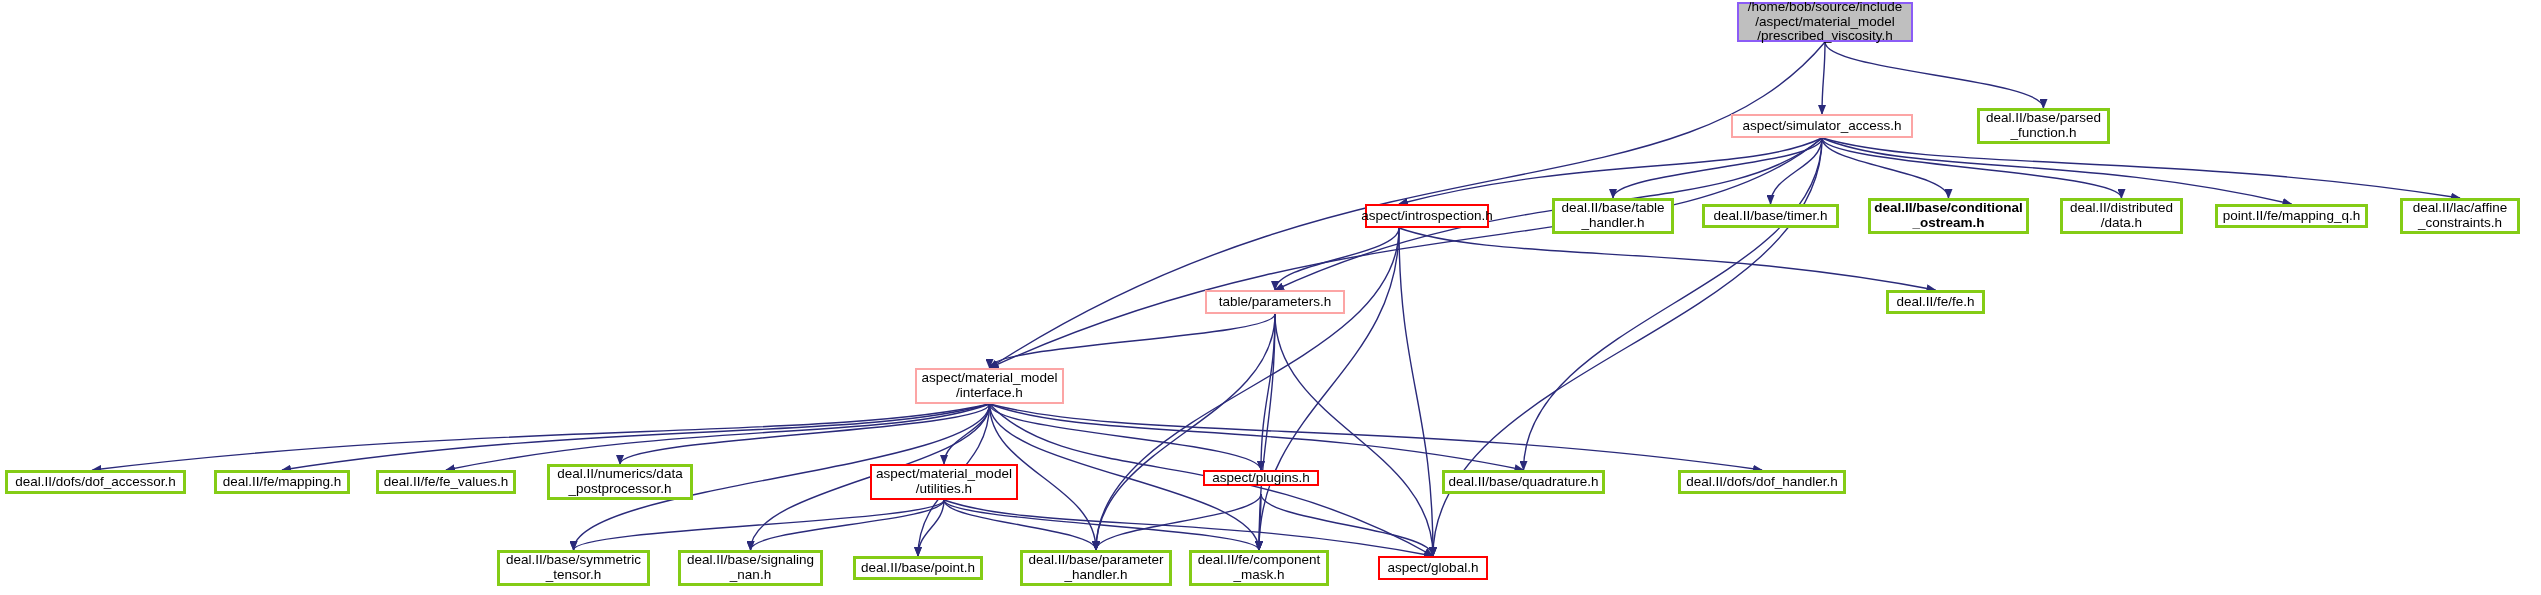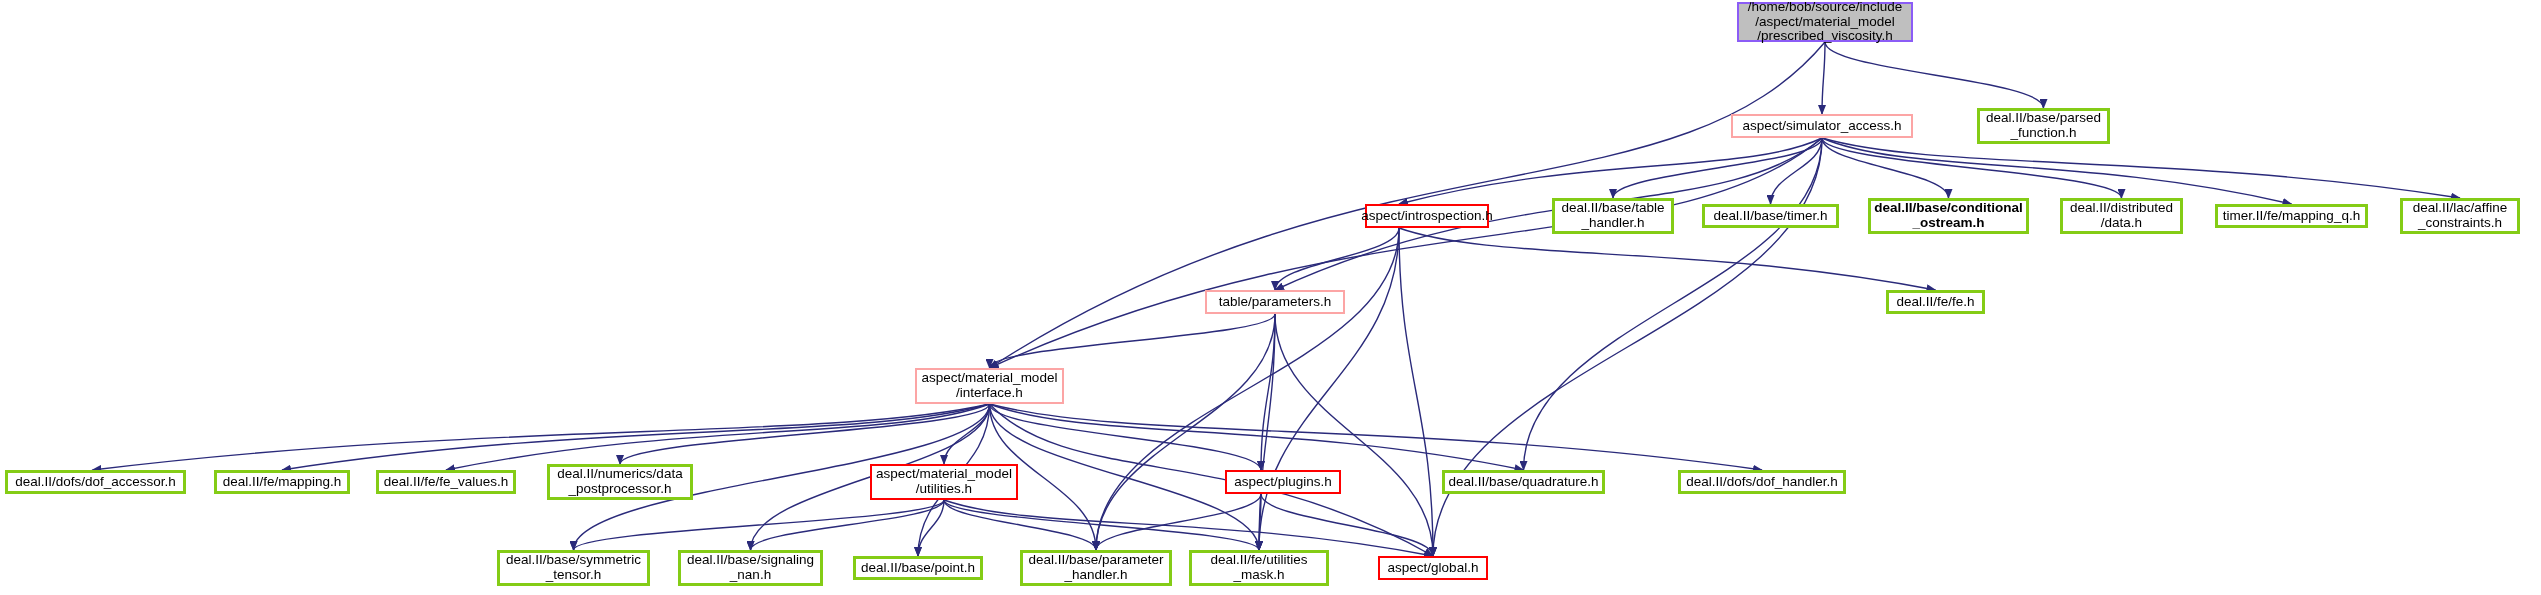--- a/index.html
+++ b/index.html
@@ -81,41 +81,41 @@
       <div class="node " style="left: 1977px; top: 108px; width: 133px; height: 36px;">deal.II/base/parsed
 _function.h</div>
       <div class="node red" style="left: 1325px; top: 204px; width: 124px; height: 24px; margin-left: 40px;">aspect/introspection.h</div>
       <div class="node " style="left: 1552px; top: 198px; width: 122px; height: 36px;">deal.II/base/table
 _handler.h</div>
       <div class="node " style="left: 1702px; top: 204px; width: 137px; height: 24px;">deal.II/base/timer.h</div>
       <div class="node " style="left: 1868px; top: 198px; width: 161px; height: 36px; font-weight: bold;">deal.II/base/conditional
 _ostream.h</div>
       <div class="node " style="left: 2060px; top: 198px; width: 123px; height: 36px;">deal.II/distributed
 /data.h</div>
-      <div class="node " style="left: 2215px; top: 204px; width: 153px; height: 24px;">timer.II/fe/mapping_q.h</div>
+      <div class="node " style="left: 2215px; top: 204px; width: 153px; height: 24px;">point.II/fe/mapping_q.h</div>
       <div class="node " style="left: 2400px; top: 198px; width: 120px; height: 36px;">deal.II/lac/affine
 _constraints.h</div>
       <div class="node black" style="left: 1205px; top: 290px; width: 140px; height: 24px;">table/parameters.h</div>
       <div class="node " style="left: 1886px; top: 290px; width: 99px; height: 24px; text-align: right;">deal.II/fe/fe.h</div>
       <div class="node black" style="left: 915px; top: 368px; width: 149px; height: 36px;">aspect/material_model
 /interface.h</div>
       <div class="node " style="left: 5px; top: 470px; width: 181px; height: 24px;">deal.II/dofs/dof_accessor.h</div>
       <div class="node " style="left: 214px; top: 470px; width: 136px; height: 24px;">deal.II/fe/mapping.h</div>
       <div class="node " style="left: 376px; top: 470px; width: 140px; height: 24px;">deal.II/fe/fe_values.h</div>
       <div class="node " style="left: 547px; top: 464px; width: 146px; height: 36px;">deal.II/numerics/data
 _postprocessor.h</div>
       <div class="node red" style="left: 870px; top: 464px; width: 148px; height: 36px;">aspect/material_model
 /utilities.h</div>
-      <div class="node red" style="left: 1203px; top: 470px; width: 116px; height: 24px; margin-left: 22px;">aspect/plugins.h</div>
+      <div class="node red" style="left: 1203px; top: 470px; width: 116px; height: 16px;">aspect/plugins.h</div>
       <div class="node " style="left: 1442px; top: 470px; width: 163px; height: 24px;">deal.II/base/quadrature.h</div>
       <div class="node " style="left: 1678px; top: 470px; width: 168px; height: 24px;">deal.II/dofs/dof_handler.h</div>
       <div class="node " style="left: 497px; top: 550px; width: 153px; height: 36px;">deal.II/base/symmetric
 _tensor.h</div>
       <div class="node " style="left: 678px; top: 550px; width: 145px; height: 36px;">deal.II/base/signaling
 _nan.h</div>
       <div class="node " style="left: 853px; top: 556px; width: 130px; height: 24px;">deal.II/base/point.h</div>
       <div class="node " style="left: 1020px; top: 550px; width: 152px; height: 36px;">deal.II/base/parameter
 _handler.h</div>
-      <div class="node " style="left: 1189px; top: 550px; width: 140px; height: 36px;">deal.II/fe/utilities
+      <div class="node " style="left: 1189px; top: 550px; width: 140px; height: 36px;">deal.II/fe/component
 _mask.h</div>
       <div class="node red" style="left: 1378px; top: 556px; width: 110px; height: 24px;">aspect/global.h</div>
     </div>
 </div>
 
 </body></html>

